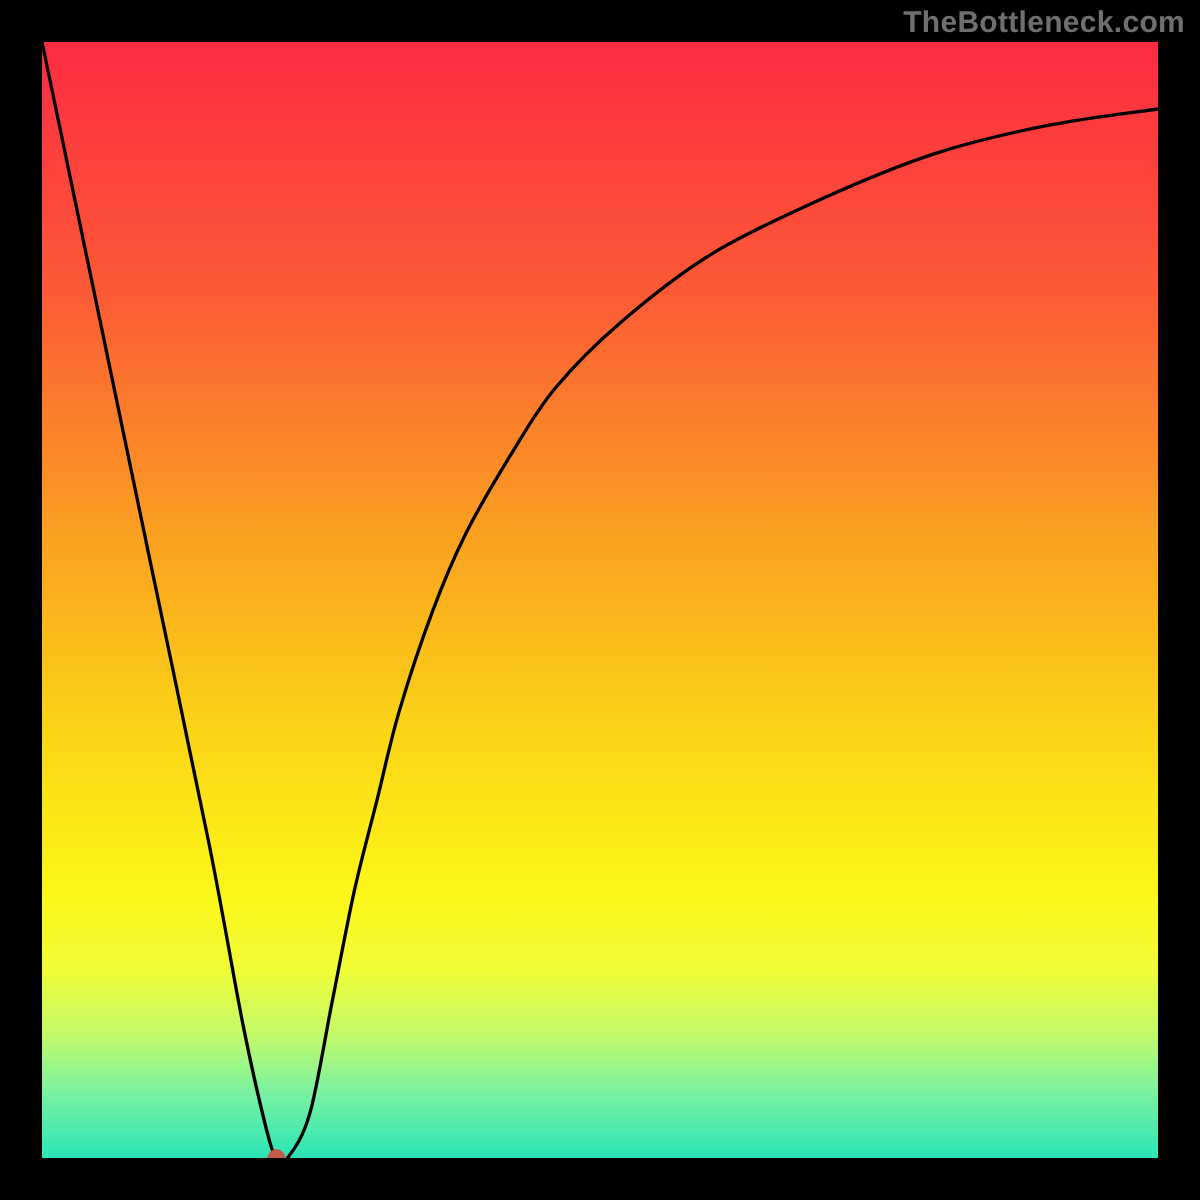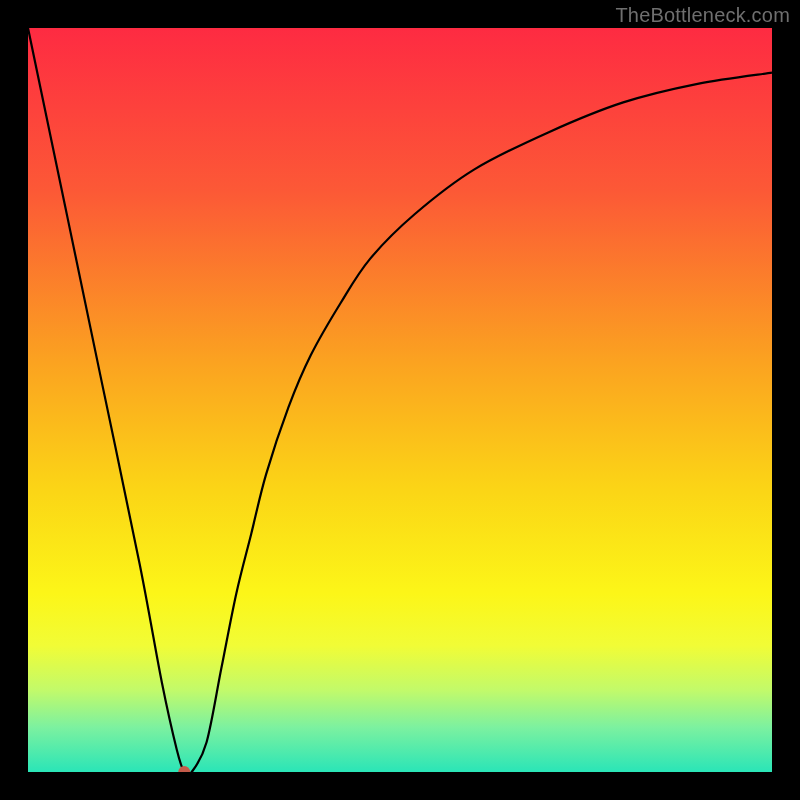--- a/index.html
+++ b/index.html
@@ -15,21 +15,21 @@
     height: 800px;
     background: #000;
     position: relative;
   }
   .watermark {
     position: absolute;
     top: 4px;
     right: 10px;
     color: #6f6f6f;
     font-size: 20px;
-    font-weight: 400;
+    font-weight: 700;
     letter-spacing: 0.2px;
     z-index: 4;
   }
   .plot {
     position: absolute;
     left: 28px;
     top: 28px;
     width: 744px;
     height: 744px;
   }

